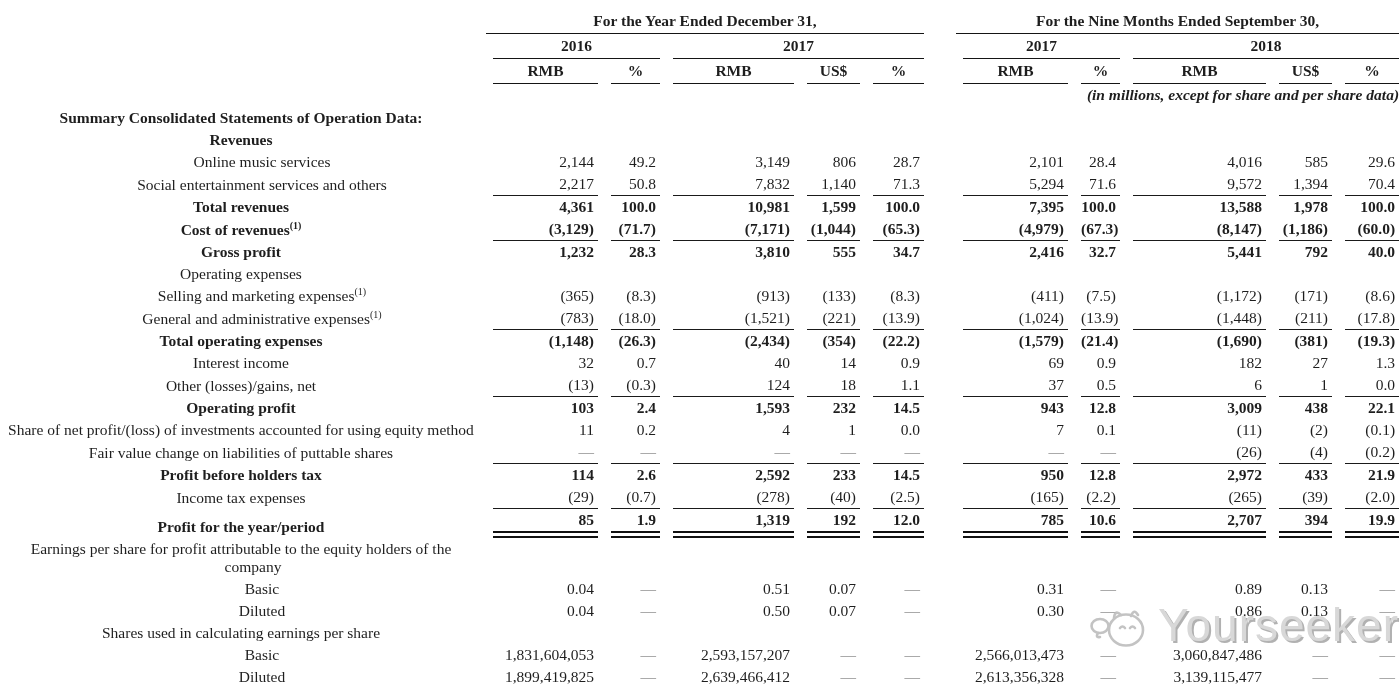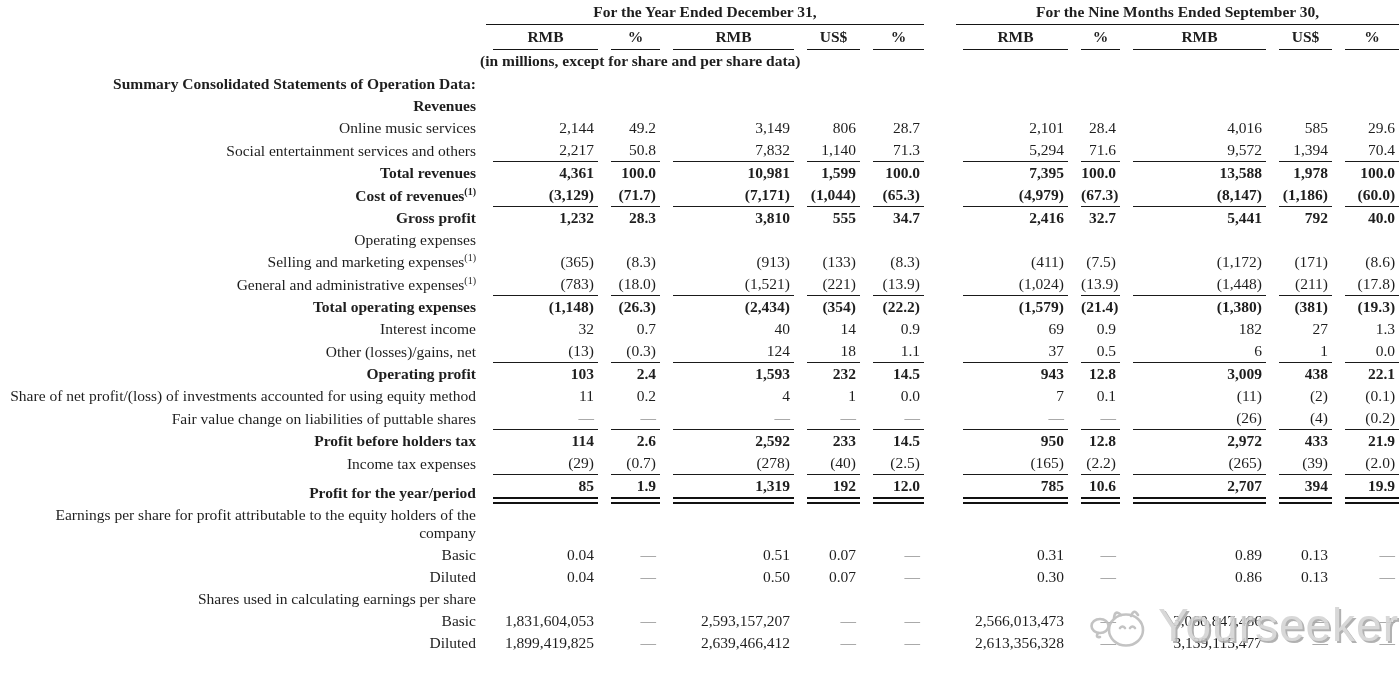--- a/index.html
+++ b/index.html
@@ -2,46 +2,46 @@
 <html><head>
 <meta charset="utf-8">
 <style>
   * { margin:0; padding:0; box-sizing:border-box; }
   html,body { background:#ffffff; }
   body {
     width:1399px; height:697px; overflow:hidden; position:relative;
     font-family:"Liberation Serif","DejaVu Serif",serif;
     color:#1e1e1e;
   }
-  #page { position:absolute; inset:0; }
+  #page { position:absolute; inset:0; padding-top:9px; }
 
   table { border-collapse:collapse; table-layout:fixed; width:1399px; font-size:15.5px; }
   td { vertical-align:bottom; }
 
   
-  .lbl { text-align:right; padding:2px 4px 2px 6px; line-height:18px; }
+  .lbl { text-align:center; padding:2px 4px 2px 6px; line-height:18px; }
   .lbl.ind { padding-left:48px; }
   .lbl.wrap { padding-left:30px; text-indent:-24px; }
   .bold { font-weight:bold; }
   tr.b .lbl { font-weight:bold; }
 
   
   .num { text-align:right; padding:0; }
   .cell { display:block; margin-left:13px; padding:2px 4px 2px 0; line-height:18px; white-space:nowrap; }
   tr.u  td.num .cell { border-bottom:1.7px solid #1a1a1a; }
   tr.uu td.num .cell { border-bottom:7px double #111; padding-bottom:2px; }
 
   
   .hdr-row td { font-weight:bold; }
   .ghead .cell, .yhead .cell, .uhead .cell {
     text-align:center; border-bottom:1.8px solid #151515;
     padding:2px 2px 3px 2px; line-height:19px;
   }
   .ghead .cell { margin-left:6px; }
-  .note .cell { border-bottom:none; text-align:left; margin-left:0; padding:2px 0 3px 0; }
+  .note .cell { border-bottom:none; text-align:right; margin-left:0; padding:2px 0 3px 0;font-style:italic; }
 
   .dash { color:#8f8f8f; }
   sup { font-size:10px; line-height:0; vertical-align:super; }
 
   
   .watermark {
     position:absolute; left:1088px; top:596px; display:flex; align-items:center;
     gap:4px; pointer-events:none; opacity:.9;
   }
   .wm-text {
@@ -75,20 +75,36 @@
           <td class="ghead" colspan="5">
             <div class="cell">For the Year Ended December 31,</div>
           </td>
           <td class="gapcol"></td>
           <td class="ghead" colspan="5">
             <div class="cell">For the Nine Months Ended September 30,</div>
           </td>
         </tr>
         <tr class="hdr-row">
           <td class="lbl"></td>
+          <td class="yhead" colspan="2">
+            <div class="cell">2016</div>
+          </td>
+          <td class="yhead" colspan="3">
+            <div class="cell">2017</div>
+          </td>
+          <td class="gapcol"></td>
+          <td class="yhead" colspan="2">
+            <div class="cell">2017</div>
+          </td>
+          <td class="yhead" colspan="3">
+            <div class="cell">2018</div>
+          </td>
+        </tr>
+        <tr class="hdr-row">
+          <td class="lbl"></td>
           <td class="uhead">
             <div class="cell">RMB</div>
           </td>
           <td class="uhead">
             <div class="cell">%</div>
           </td>
           <td class="uhead">
             <div class="cell">RMB</div>
           </td>
           <td class="uhead">
@@ -480,21 +496,21 @@
             <div class="cell bold">(22.2)</div>
           </td>
           <td class="gapcol"></td>
           <td class="num">
             <div class="cell bold">(1,579)</div>
           </td>
           <td class="num">
             <div class="cell bold">(21.4)</div>
           </td>
           <td class="num">
-            <div class="cell bold">(1,380)</div>
+            <div class="cell bold">(1,690)</div>
           </td>
           <td class="num">
             <div class="cell bold">(381)</div>
           </td>
           <td class="num">
             <div class="cell bold">(19.3)</div>
           </td>
         </tr>
         <tr>
           <td class="lbl">Interest income</td>

